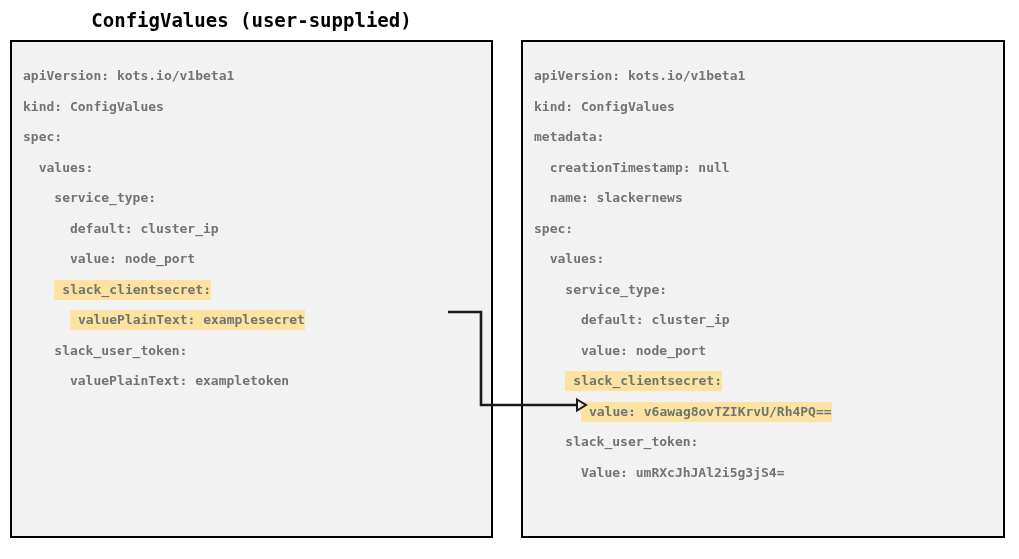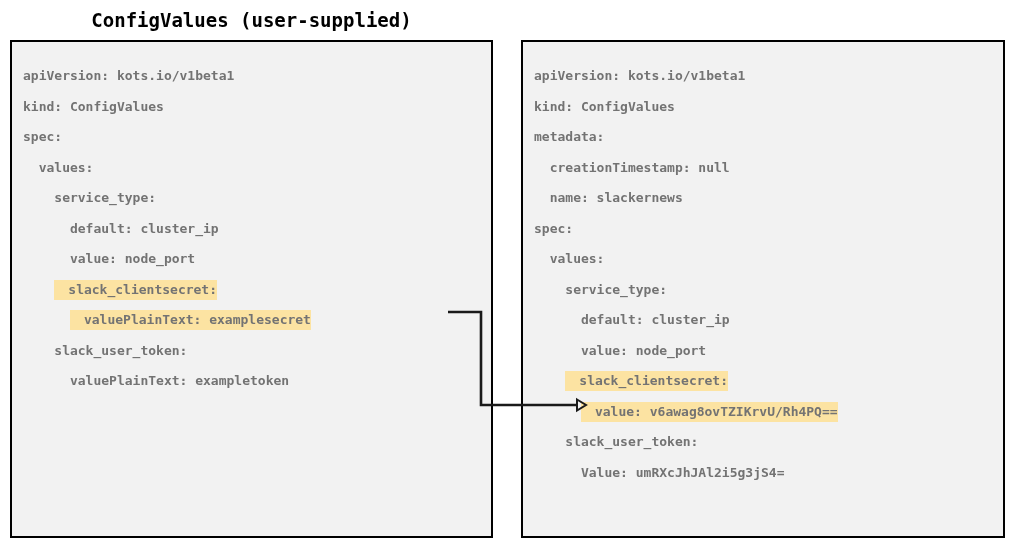--- a/index.html
+++ b/index.html
@@ -65,21 +65,21 @@
   .code .line {
     height: 30.5px;
     white-space: pre;
     display: block;
   }
   .code .line > span.seg {
     white-space: pre;
   }
   .hl {
     background: #fce3a2;
-    padding: 2px 0 3px 14px;
+    padding: 2px 0 3px 8px;
     box-decoration-break: clone;
     text-align: center;
     -webkit-box-decoration-break: clone;
   }
 
   
   #connector {
     position: absolute;
     left: 0;
     top: 0;

